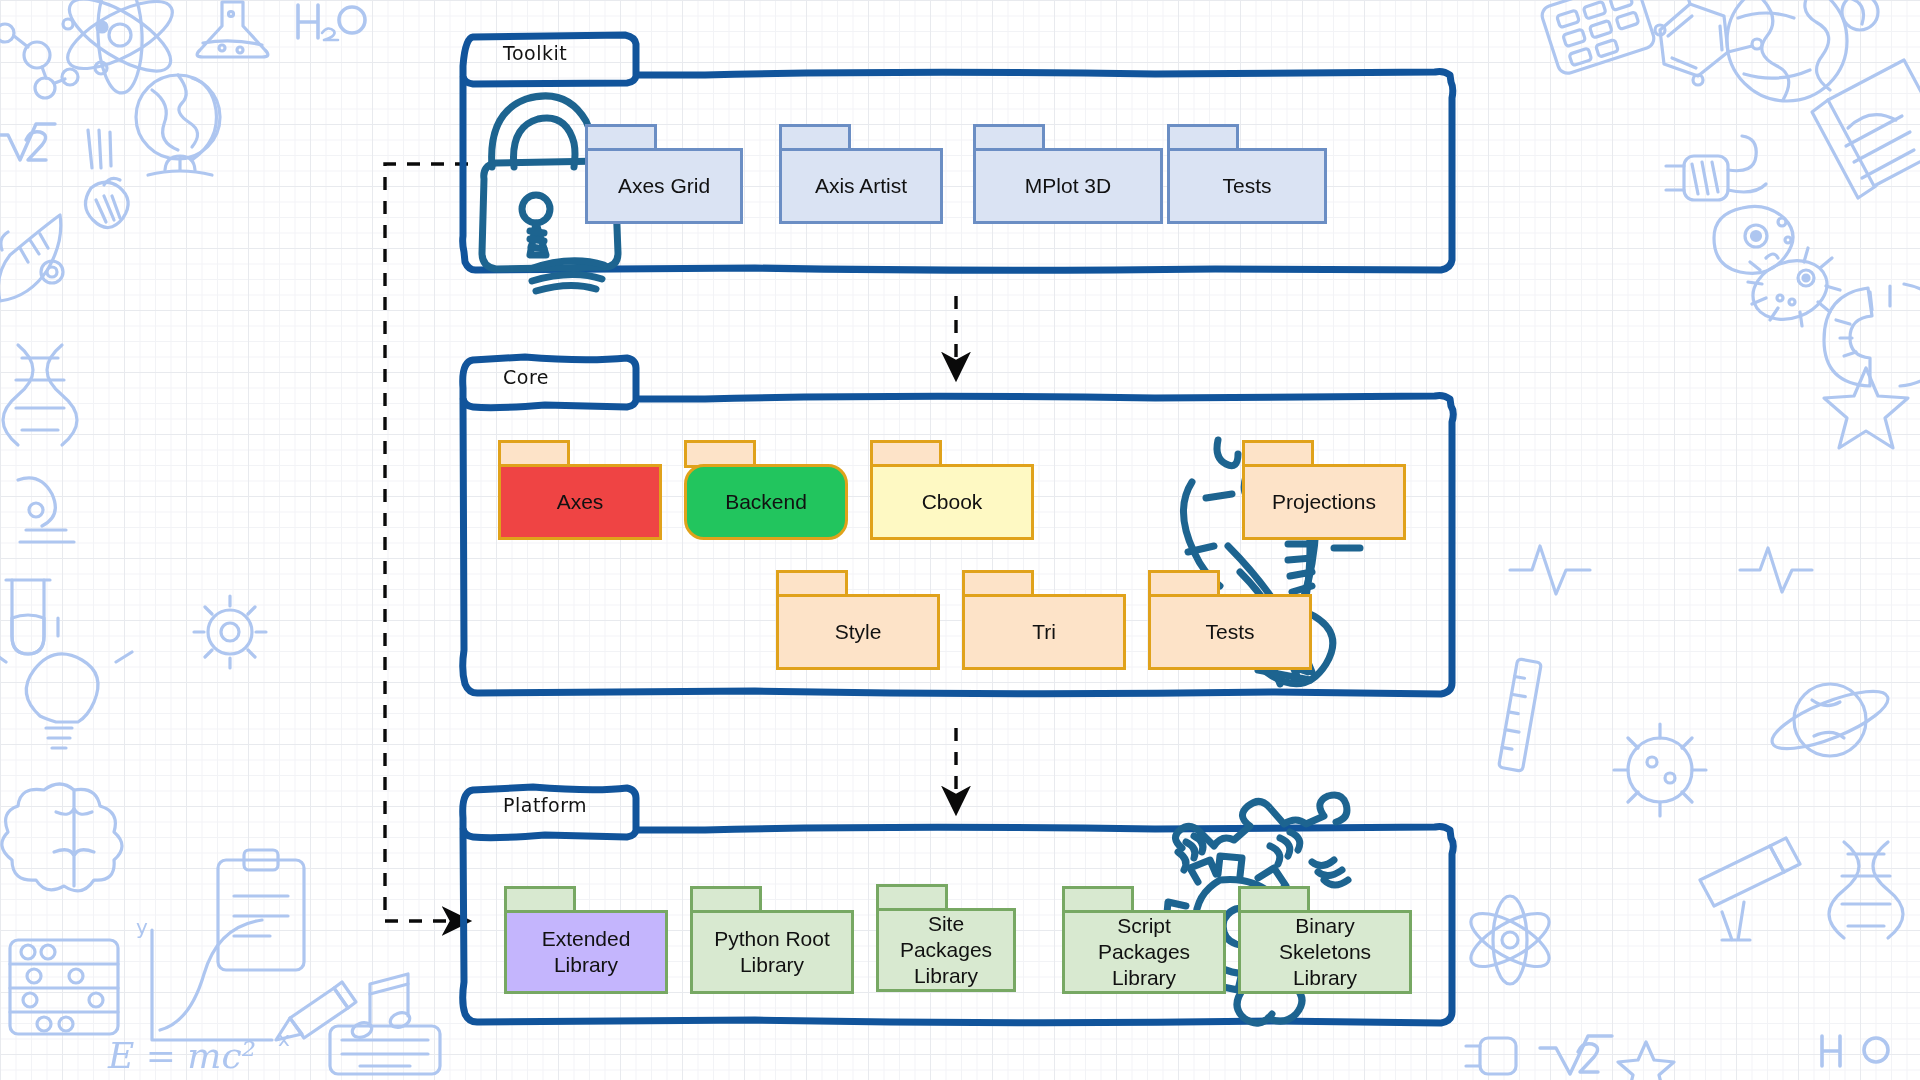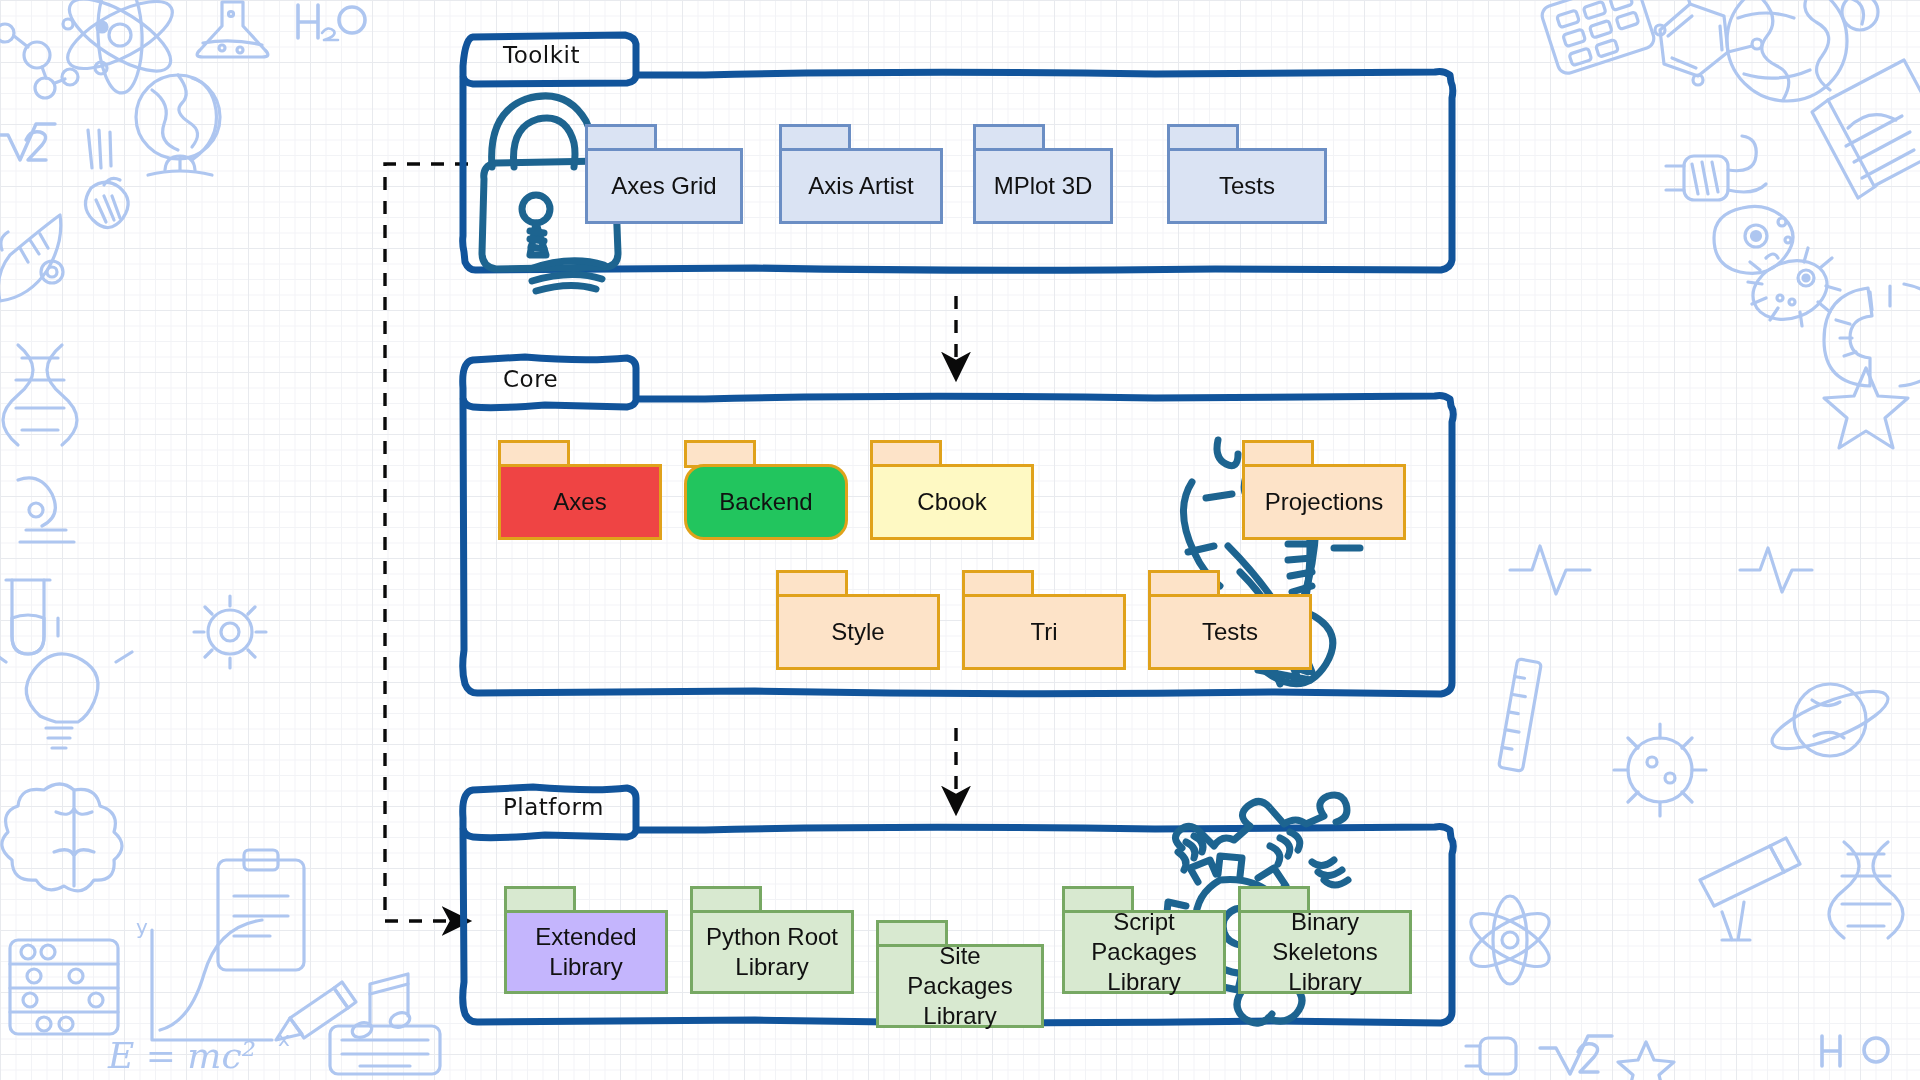--- a/index.html
+++ b/index.html
@@ -48,30 +48,30 @@
     bottom: 0;
     box-sizing: border-box;
     border-width: 3px;
     border-style: solid;
     display: flex;
     align-items: center;
     justify-content: center;
     text-align: center;
     line-height: 1.25;
     color: #111111;
-    font-size: 24px;
+    font-size: 21px;
     padding: 2px 6px;
   }
 
   
   .frame { position: absolute; }
   .frame .label {
     position: absolute;
     font-family: "DejaVu Sans", sans-serif;
-    font-size: 23px;
+    font-size: 19px;
     color: #121212;
     white-space: nowrap;
     letter-spacing: 0.5px;
   }
   svg { overflow: visible; }
 </style>
 </head>
 <body>
 
 <div id="stage">
@@ -424,21 +424,21 @@
   </svg>
 
   <div class="pkg" style="left:585px; top:124px; width:158px; height:100px;">
     <div class="tab" style="width:72px; height:28px; background:#dae3f3; border-color:#6b8ec4;"></div>
     <div class="body" style="top:24px; background:#dae3f3; border-color:#6b8ec4;">Axes Grid</div>
   </div>
   <div class="pkg" style="left:779px; top:124px; width:164px; height:100px;">
     <div class="tab" style="width:72px; height:28px; background:#dae3f3; border-color:#6b8ec4;"></div>
     <div class="body" style="top:24px; background:#dae3f3; border-color:#6b8ec4;">Axis Artist</div>
   </div>
-  <div class="pkg" style="left:973px; top:124px; width:140px; height:100px;">
+  <div class="pkg" style="left:973px; top:124px; width:190px; height:100px;">
     <div class="tab" style="width:72px; height:28px; background:#dae3f3; border-color:#6b8ec4;"></div>
     <div class="body" style="top:24px; background:#dae3f3; border-color:#6b8ec4;">MPlot 3D</div>
   </div>
   <div class="pkg" style="left:1167px; top:124px; width:160px; height:100px;">
     <div class="tab" style="width:72px; height:28px; background:#dae3f3; border-color:#6b8ec4;"></div>
     <div class="body" style="top:24px; background:#dae3f3; border-color:#6b8ec4;">Tests</div>
   </div>
 
   <svg style="position:absolute; left:455px; top:350px;" width="1010" height="378" viewBox="0 0 1010 378">
     <g fill="none" stroke="#11549b" stroke-width="7" stroke-linecap="round" stroke-linejoin="round">
@@ -529,21 +529,21 @@
   <div class="pkg" style="left:504px; top:886px; width:164px; height:108px;">
     <div class="tab" style="width:72px; height:28px; background:#d8e9d0; border-color:#77a863;"></div>
     <div class="body" style="top:24px; background:#c4b5fd; border-color:#77a863; white-space:pre-line;">Extended
 Library</div>
   </div>
   <div class="pkg" style="left:690px; top:886px; width:164px; height:108px;">
     <div class="tab" style="width:72px; height:28px; background:#d8e9d0; border-color:#77a863;"></div>
     <div class="body" style="top:24px; background:#d8e9d0; border-color:#77a863; white-space:pre-line;">Python Root
 Library</div>
   </div>
-  <div class="pkg" style="left:876px; top:920px; width:168px; height:108px;">
+  <div class="pkg" style="left:876px; top:884px; width:140px; height:108px;">
     <div class="tab" style="width:72px; height:28px; background:#d8e9d0; border-color:#77a863;"></div>
     <div class="body" style="top:24px; background:#d8e9d0; border-color:#77a863; white-space:pre-line;">Site Packages
 Library</div>
   </div>
   <div class="pkg" style="left:1062px; top:886px; width:164px; height:108px;">
     <div class="tab" style="width:72px; height:28px; background:#d8e9d0; border-color:#77a863;"></div>
     <div class="body" style="top:24px; background:#d8e9d0; border-color:#77a863; white-space:pre-line;">Script Packages
 Library</div>
   </div>
   <div class="pkg" style="left:1238px; top:886px; width:174px; height:108px;">

